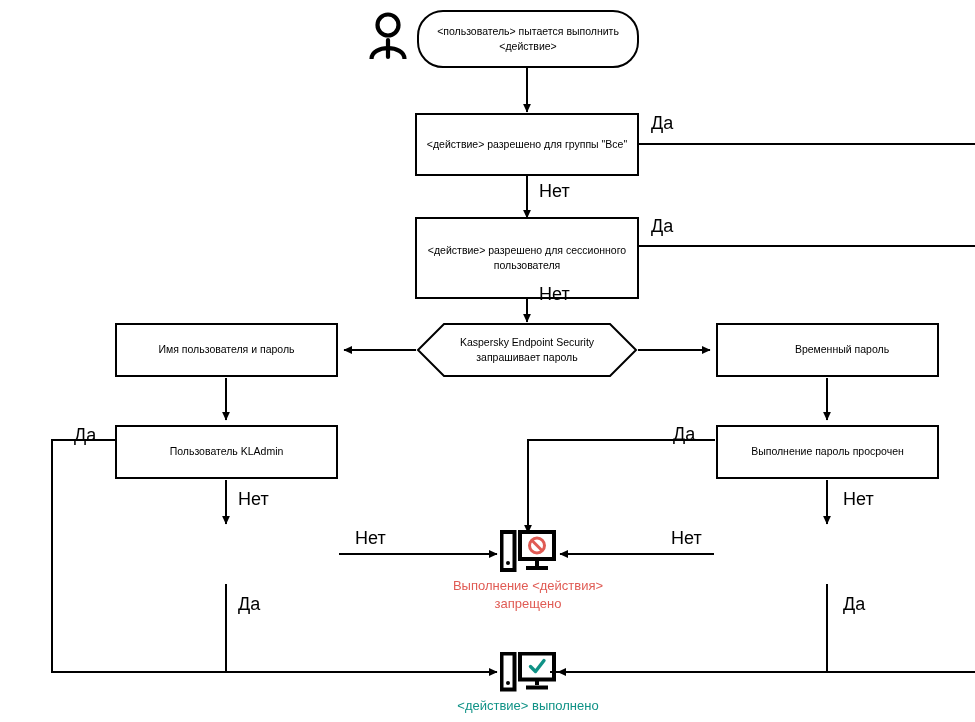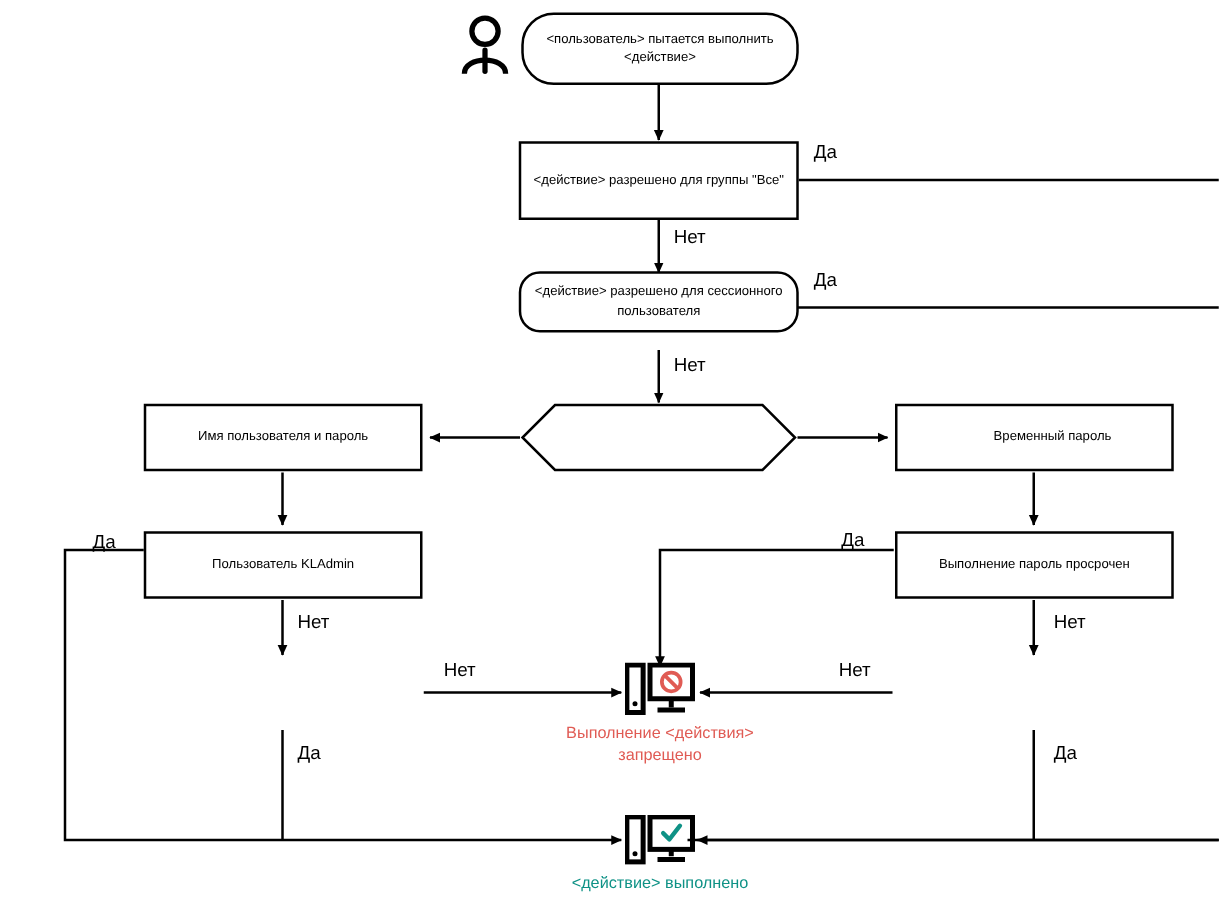--- a/index.html
+++ b/index.html
@@ -55,21 +55,21 @@
     color: #000000;
   }
   .hexwrap .hex-label {
     position: relative;
     z-index: 2;
     white-space: pre-line;
     padding: 0 14px;
   }
   .edge-label {
     position: absolute;
-    font-size: 15px;
+    font-size: 18px;
     color: #000000;
     white-space: nowrap;
   }
   .status-label {
     position: absolute;
     text-align: center;
     font-size: 13px;
     line-height: 1.35;
     white-space: pre-line;
   }
@@ -141,29 +141,31 @@
 
   <div class="node terminator" style="left:375px; top:10px; width:222px; height:58px;">
     <span class="node-text">&lt;пользователь&gt; пытается выполнить
 &lt;действие&gt;</span>
   </div>
 
   <div class="node" style="left:373px; top:113px; width:224px; height:63px;">
     <span class="node-text">&lt;действие&gt; разрешено для группы "Все"</span>
   </div>
 
-  <div class="node" style="left:373px; top:217px; width:224px; height:49px;border-radius:17px;">
+  <div class="node" style="left:373px; top:217px; width:224px; height:82px;">
     <span class="node-text">&lt;действие&gt; разрешено для сессионного
 пользователя</span>
   </div>
 
   <div class="hexwrap" style="left:374px; top:322px; width:222px; height:56px;">
     <svg viewBox="0 0 222 56" width="222" height="56" style="position:absolute; left:0; top:0;">
       <polygon points="28,2 194,2 220,28 194,54 28,54 2,28" fill="#ffffff" stroke="#000000" stroke-width="2"></polygon>
     </svg>
+    <span class="hex-label">Kaspersky Endpoint Security
+запрашивает пароль</span>
   </div>
 
   <div class="node" style="left:73px; top:323px; width:223px; height:54px;">
     <span class="node-text">Имя пользователя и пароль</span>
   </div>
 
   <div class="node" style="left:674px; top:323px; width:223px; height:54px;padding-left:37px;">
     <span class="node-text">Временный пароль</span>
   </div>
 

